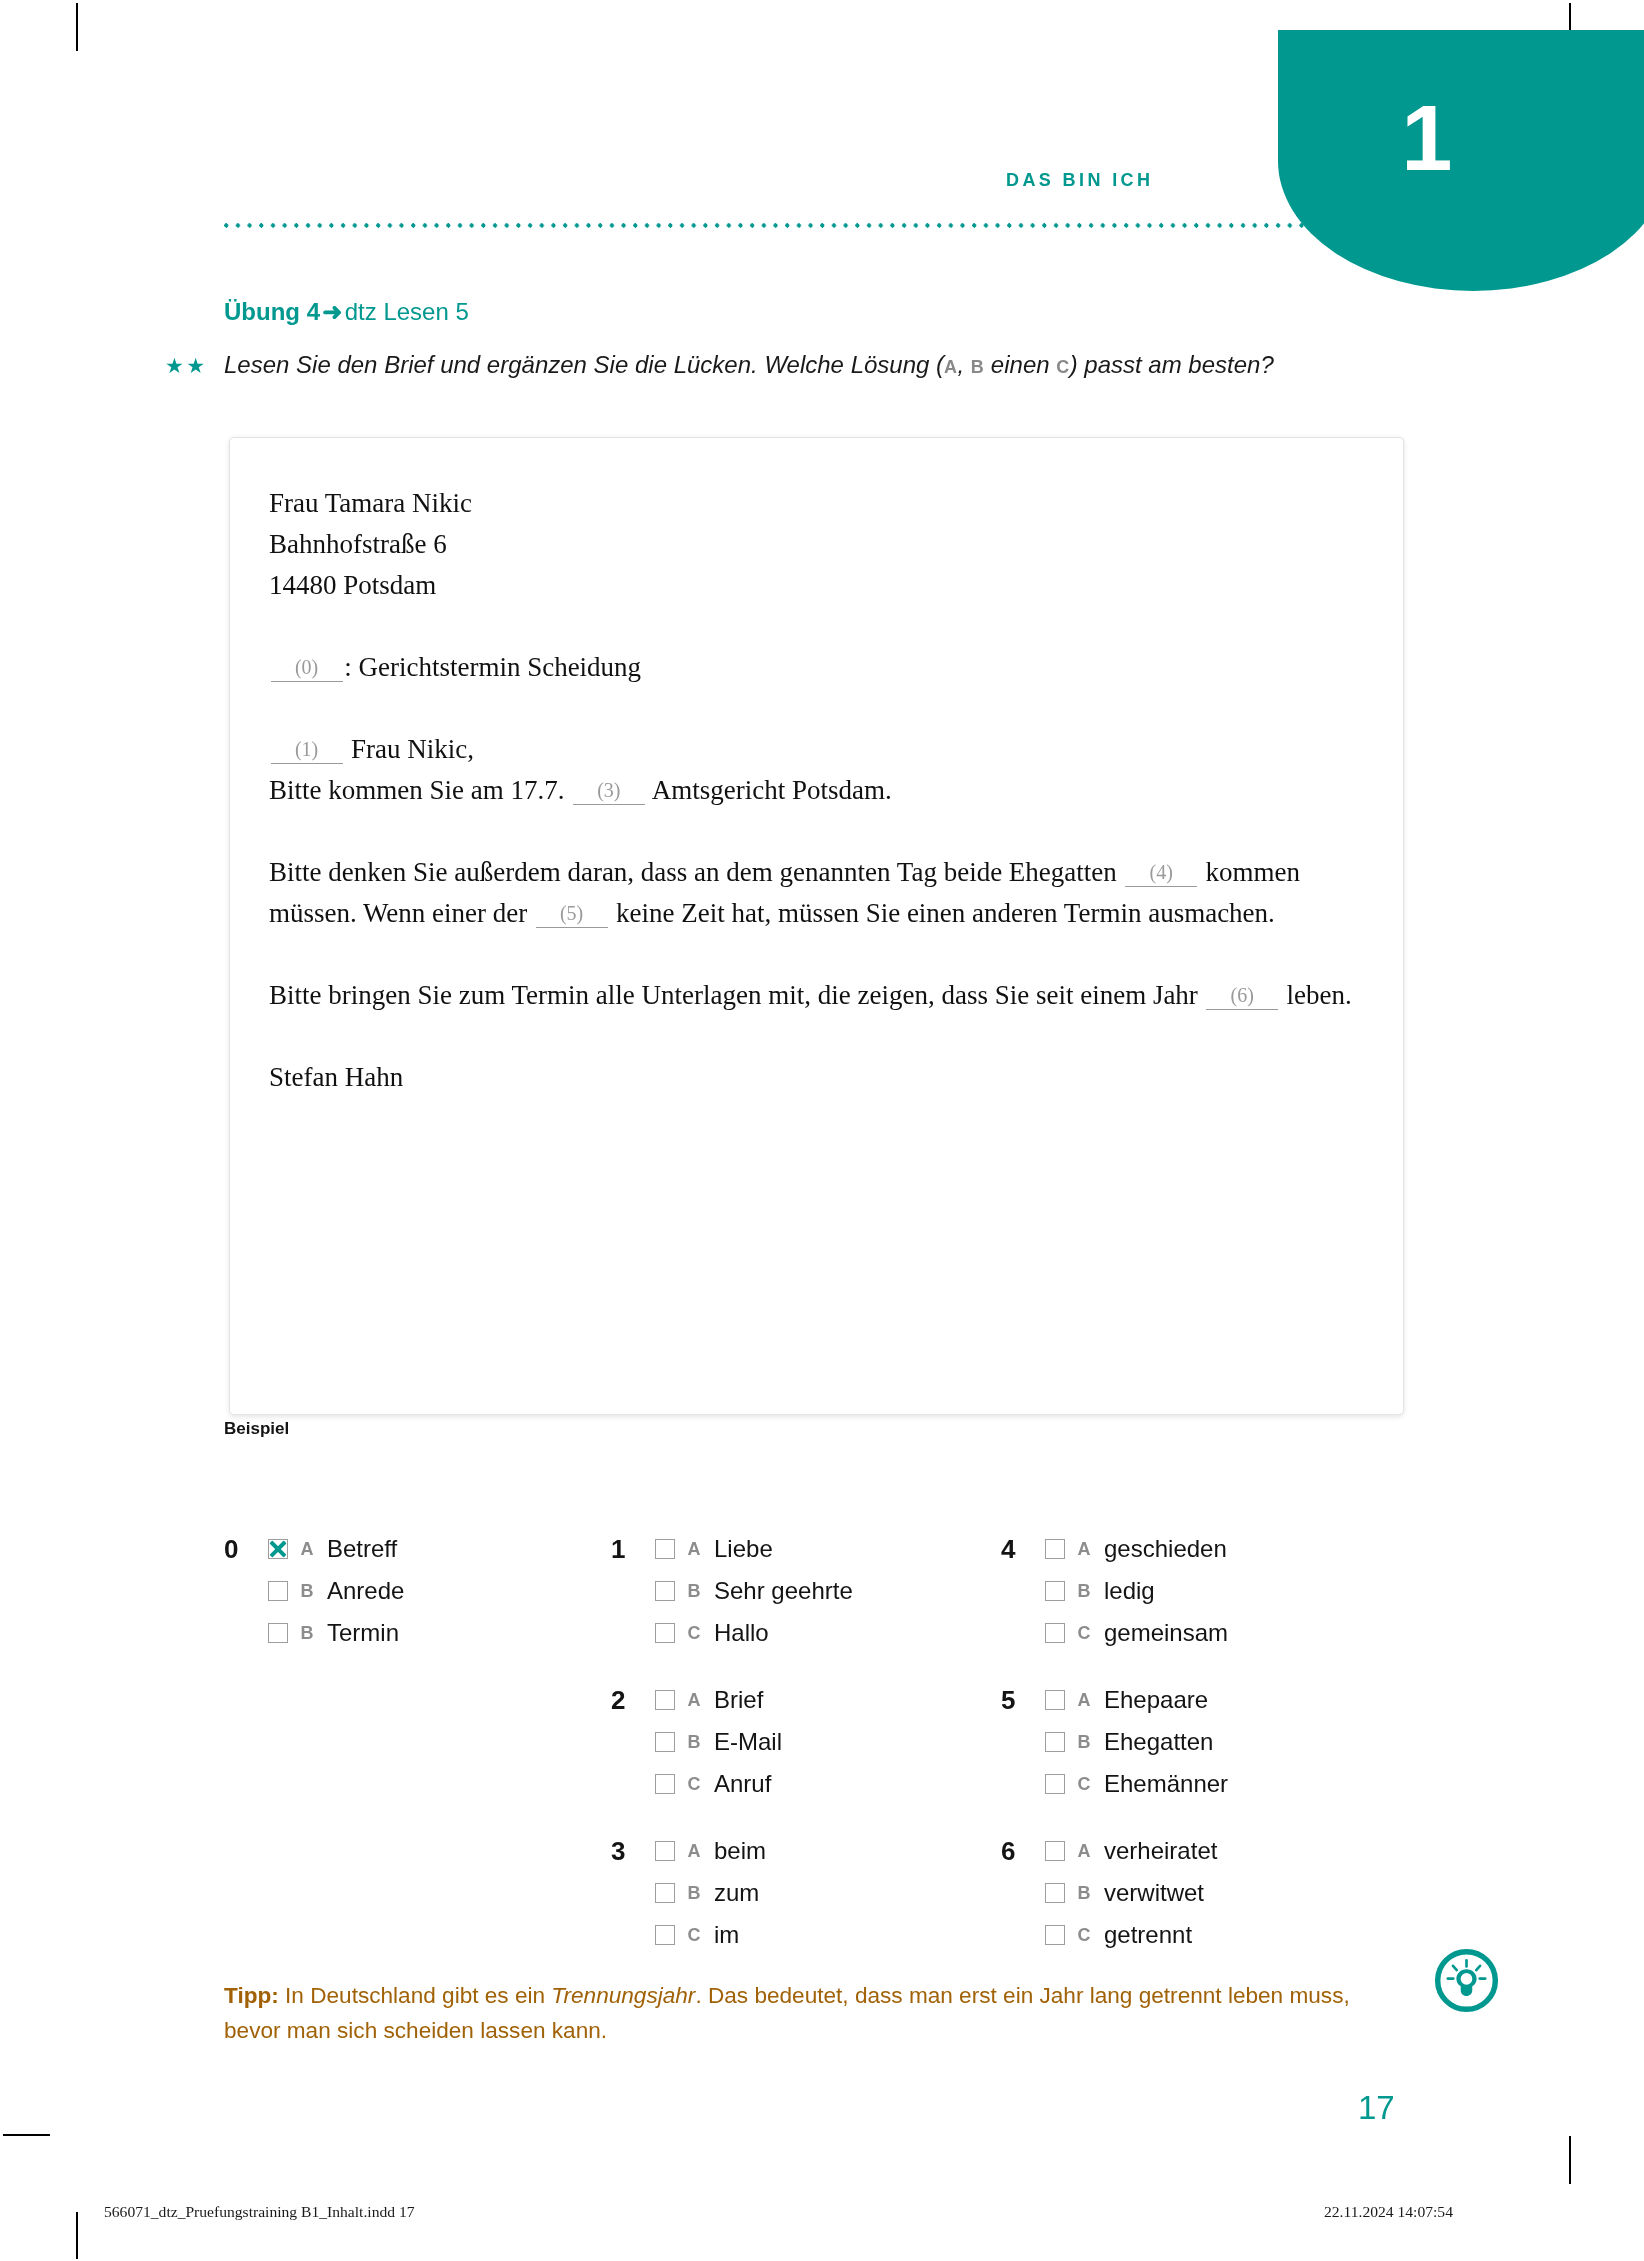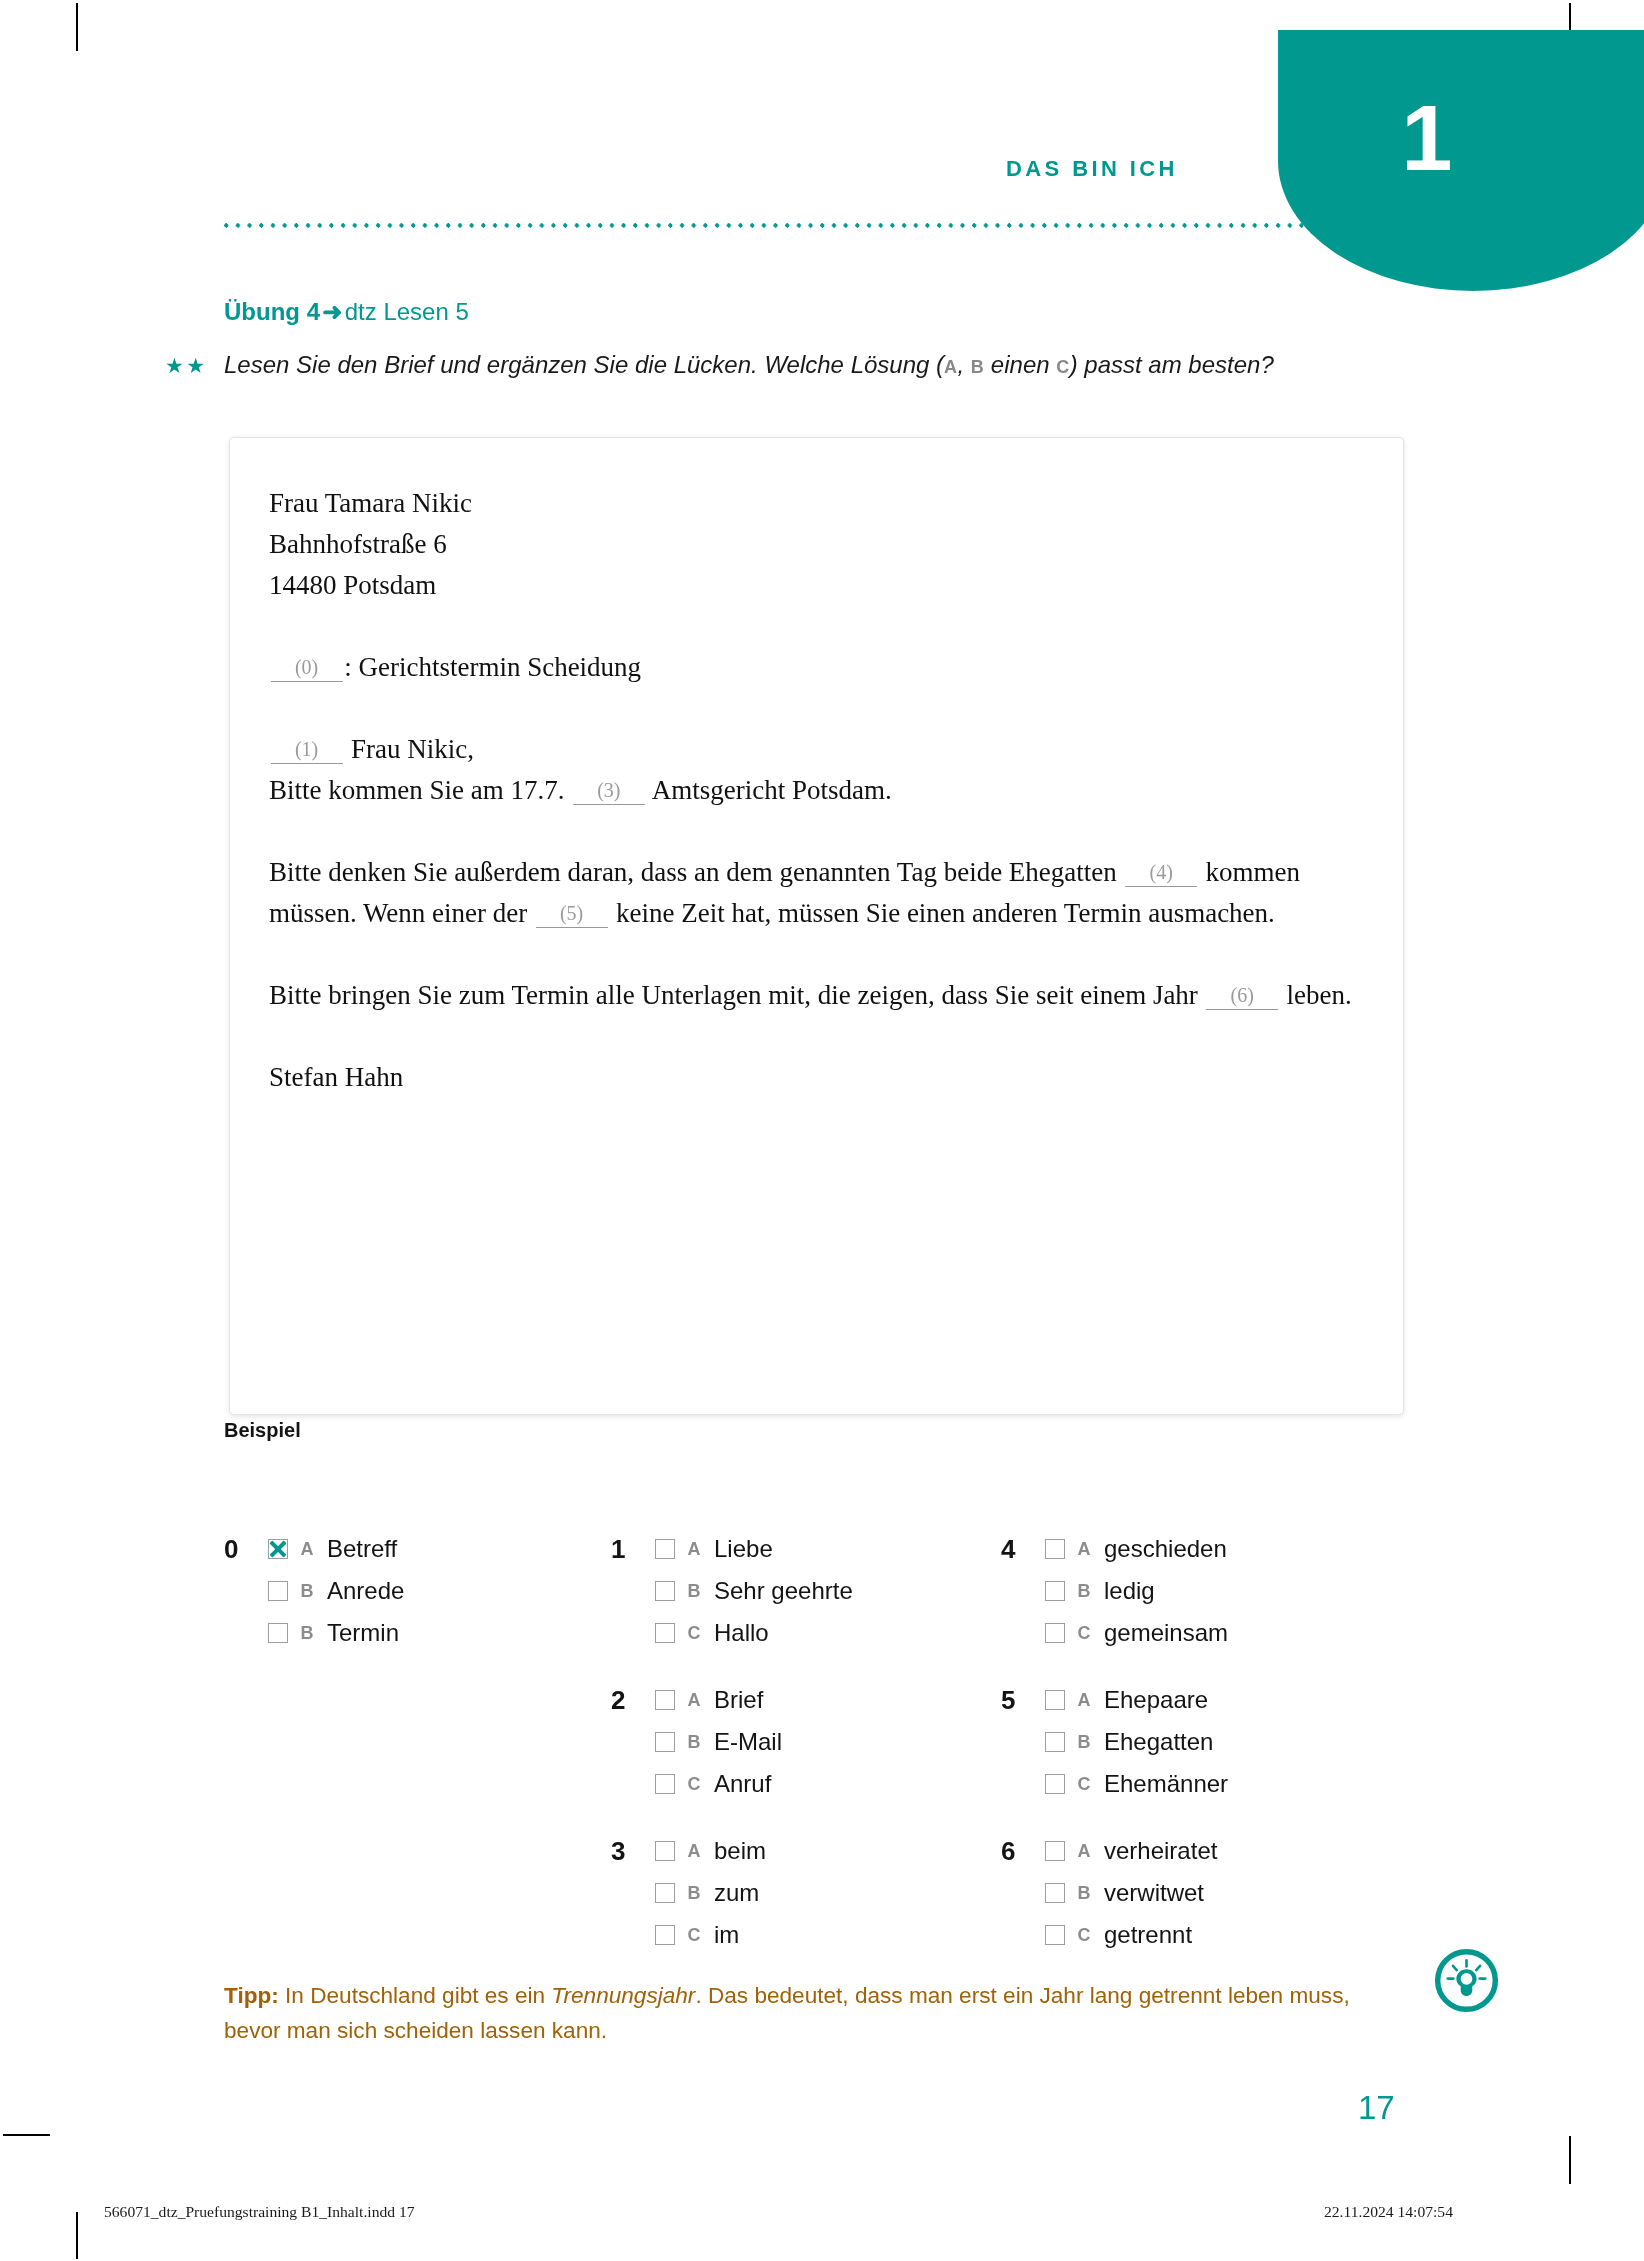--- a/index.html
+++ b/index.html
@@ -37,23 +37,23 @@
     color:#fff;
     font-size:92px;
     font-weight:700;
     letter-spacing:-1.6px;
     line-height:1;
   }
 
   
   .running-head {
     position:absolute;
-    left:1006px; top:156px;
+    left:1006px; top:170px;
     color:#00988f;
-    font-size:22px;
+    font-size:18px;
     font-weight:700;
     letter-spacing:3.4px;
   }
 
   .dotted-rule {
     position:absolute;
     left:224px; top:223px;
     width:1105px; height:4.7px;
     background-image:radial-gradient(circle at 2.3px 2.3px, #00988f 2px, transparent 2.2px);
     background-size:11.7px 4.7px;
@@ -131,21 +131,21 @@
     line-height:28px;
     vertical-align:1.6px;
     margin:0 1.6px;
     padding:0 4.7px;
   }
 
   
   .beispiel-label {
     position:absolute;
     left:224px; top:1419px;
-    font-size:20px;
+    font-size:17px;
     font-weight:700;
     color:#141414;
   }
   .answers {
     position:absolute;
     left:224px; top:1528px;
     width:1185px;
   }
   .ans-col { position:absolute; top:0; }
   .col-0 { left:0px;   width:351px; }

